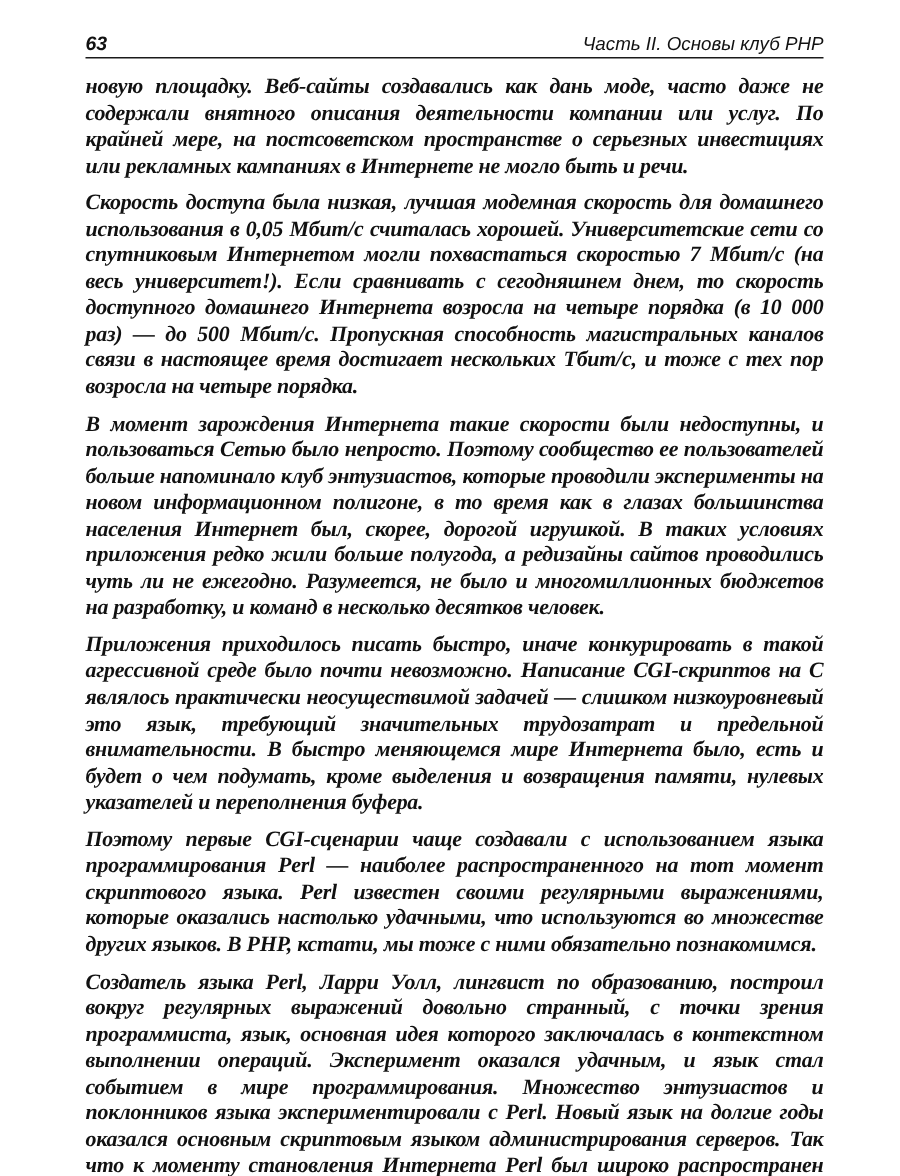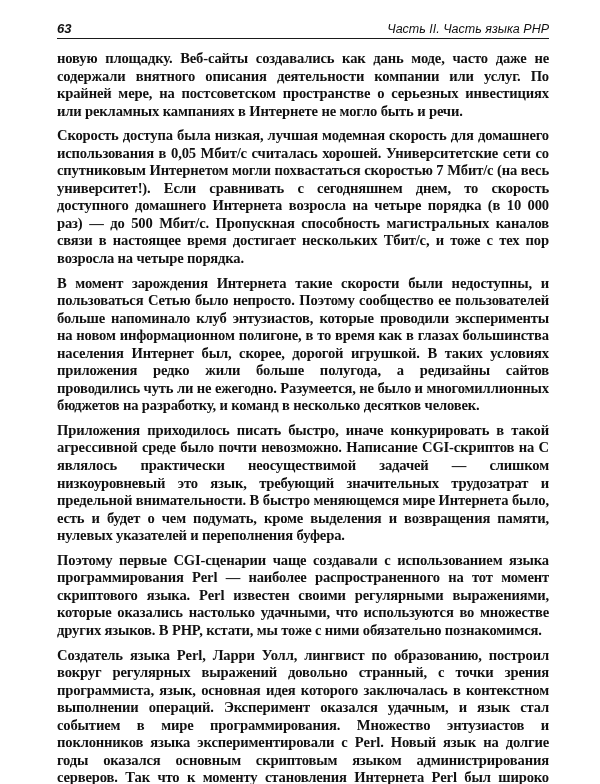--- a/index.html
+++ b/index.html
@@ -46,29 +46,30 @@
       font-size: 14.6px;
       line-height: 17.55px;
       font-weight: bold;
       text-align: justify;
       hyphens: manual;
       letter-spacing: -0.15px;
     }
     .body-text p {
       margin: 0 0 7px 0;
       text-indent: 0;
+      font-style: italic;
     }
   </style>
 </head>
 <body>
 
 <div class="page">
   <div class="running-head">
     <span class="num">63</span>
-    <span class="title">Часть II. Часть языка PHP</span>
+    <span class="title">Часть II. Основы клуб PHP</span>
   </div>
 
   <div class="body-text">
     <p>новую площадку. Веб-сайты создавались как дань моде, часто даже не содержали внятного описания деятельности компании или услуг. По крайней мере, на постсоветском пространстве о серьезных инвестициях или рекламных кампаниях в Интернете не могло быть и речи.</p>
     <p>Скорость доступа была низкая, лучшая модемная скорость для домашнего использования в 0,05 Мбит/с считалась хорошей. Университетские сети со спутниковым Интернетом могли похвастаться скоростью 7 Мбит/с (на весь университет!). Если сравнивать с сегодняшнем днем, то скорость доступного домашнего Интернета возросла на четыре порядка (в 10 000 раз) — до 500 Мбит/с. Пропускная способность магистральных каналов связи в настоящее время достигает нескольких Тбит/с, и тоже с тех пор возросла на четыре порядка.</p>
     <p>В момент зарождения Интернета такие скорости были недоступны, и пользоваться Сетью было непросто. Поэтому сообщество ее пользователей больше напоминало клуб энтузиастов, которые проводили эксперименты на новом информационном полигоне, в то время как в глазах большинства населения Интернет был, скорее, дорогой игрушкой. В таких условиях приложения редко жили больше полугода, а редизайны сайтов проводились чуть ли не ежегодно. Разумеется, не было и многомиллионных бюджетов на разработку, и команд в несколько десятков человек.</p>
     <p>Приложения приходилось писать быстро, иначе конкурировать в такой агрессивной среде было почти невозможно. Написание CGI-скриптов на C являлось практически неосуществимой задачей — слишком низкоуровневый это язык, требующий значительных трудозатрат и предельной внимательности. В быстро меняющемся мире Интернета было, есть и будет о чем подумать, кроме выделения и возвращения памяти, нулевых указателей и переполнения буфера.</p>
     <p>Поэтому первые CGI-сценарии чаще создавали с использованием языка программирования Perl — наиболее распространенного на тот момент скриптового языка. Perl известен своими регулярными выражениями, которые оказались настолько удачными, что используются во множестве других языков. В PHP, кстати, мы тоже с ними обязательно познакомимся.</p>
     <p>Создатель языка Perl, Ларри Уолл, лингвист по образованию, построил вокруг регулярных выражений довольно странный, с точки зрения программиста, язык, основная идея которого заключалась в контекстном выполнении операций. Эксперимент оказался удачным, и язык стал событием в мире программирования. Множество энтузиастов и поклонников языка экспериментировали с Perl. Новый язык на долгие годы оказался основным скриптовым языком администрирования серверов. Так что к моменту становления Интернета Perl был широко распространен среди сообщества разработчиков. Более того, некоторые веб-проекты, стартовавшие в те времена, до сих пор реализованы на Perl. Примером может служить старейшее интернет-издание gazeta.ru.</p>
 

